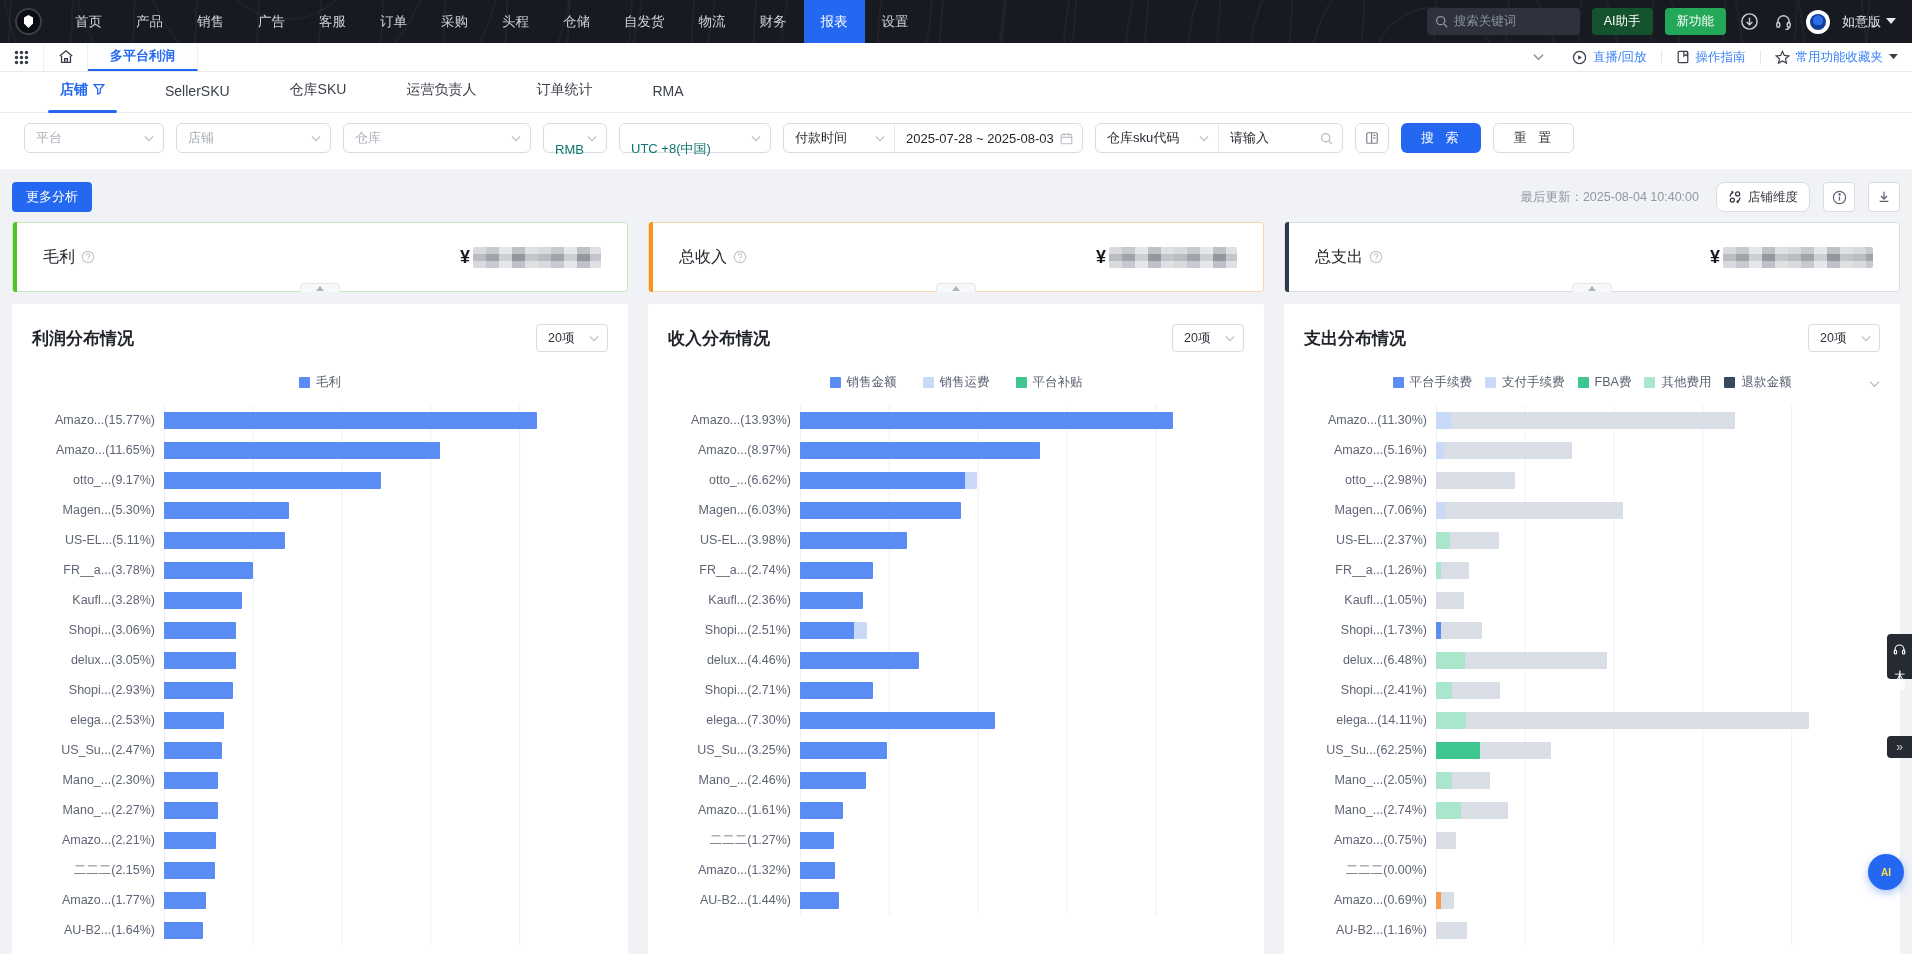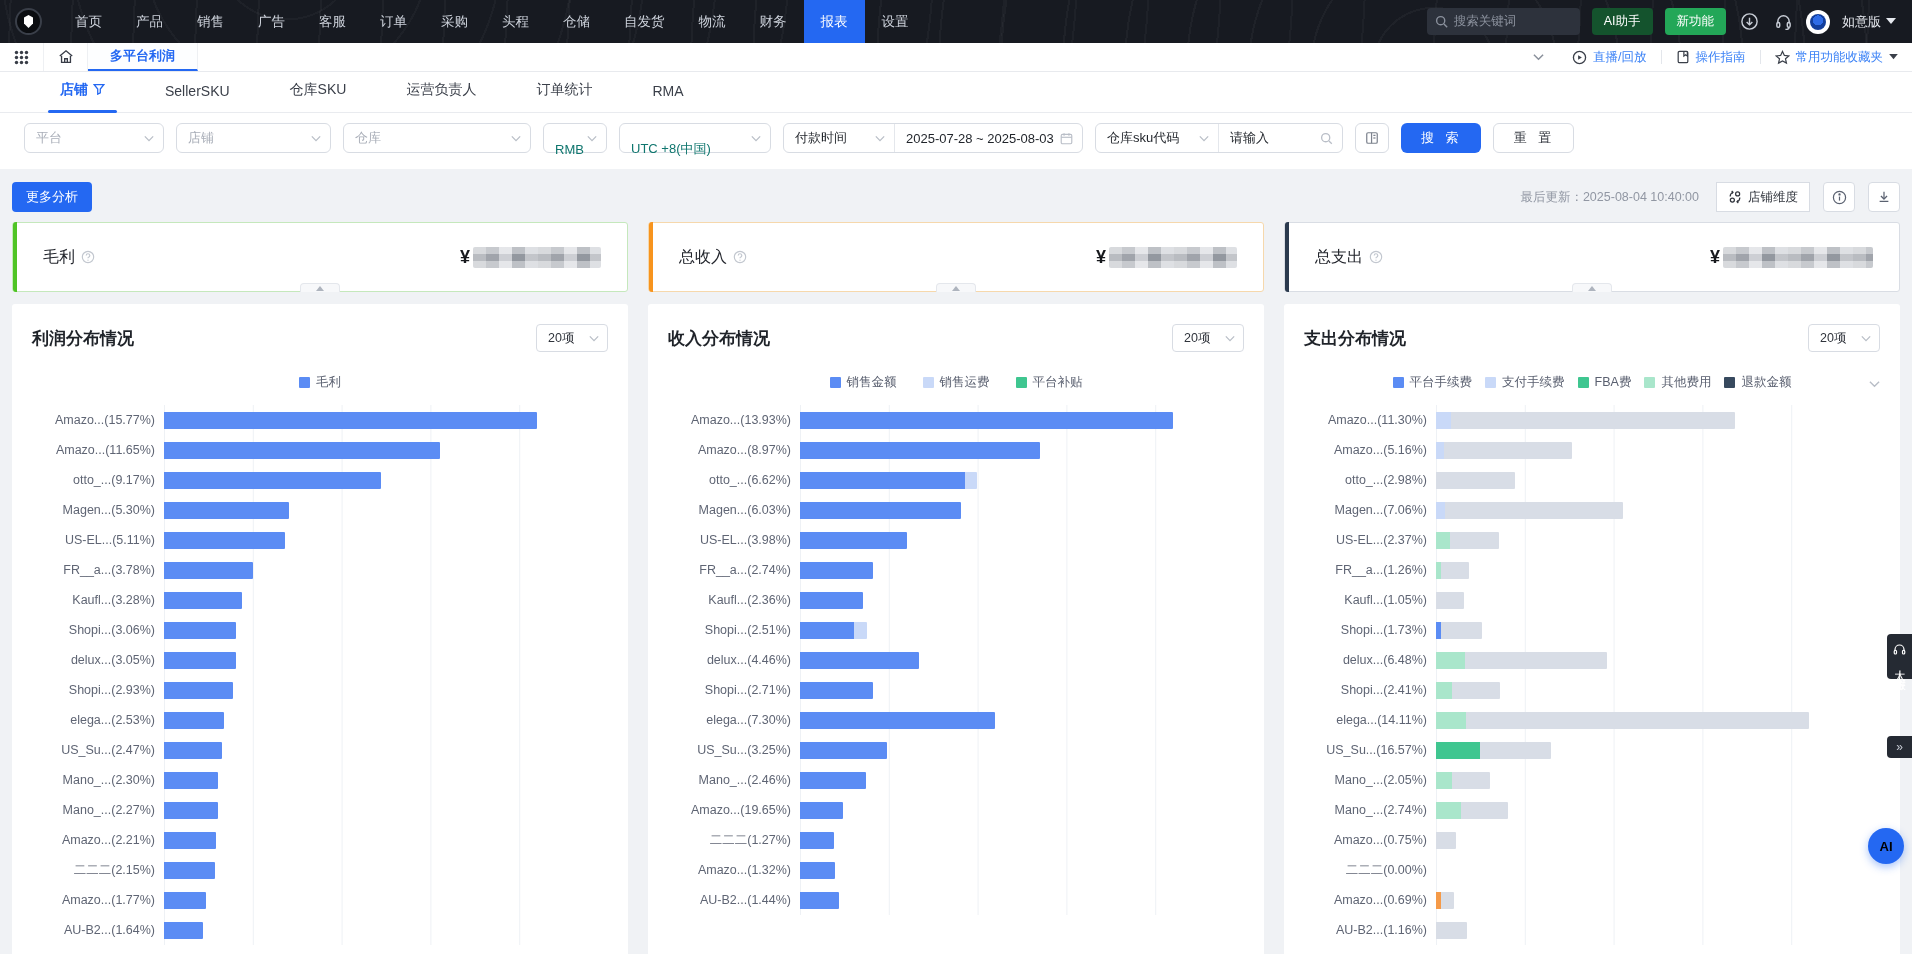--- a/index.html
+++ b/index.html
@@ -73,21 +73,21 @@
     cursor:pointer; letter-spacing:4px; text-indent:2px; }
   .btn-primary { background:#2468F2; color:#fff; }
   .btn-plain { background:#fff; border:1px solid #D8DCE3; color:#30343C; }
 
   
   .toolbar { display:flex; align-items:center; margin:13px 12px 10px 12px; }
   .toolbar .btn-more { height:30px; background:#2468F2; color:#fff; border-radius:4px; font-size:13px;
     padding:0 14px; display:flex; align-items:center; cursor:pointer; }
   .toolbar-right { margin-left:auto; display:flex; align-items:center; gap:13px; }
   .last-update { color:#9197A3; font-size:12.5px; margin-right:4px; }
-  .tb-btn { height:30px; background:#fff; border:1px solid #D8DCE3; border-radius:0; color:#30343C;
+  .tb-btn { height:30px; background:#fff; border:1px solid #D8DCE3; border-radius:8px; color:#30343C;
     font-size:12.5px; display:flex; align-items:center; gap:6px; padding:0 11px; cursor:pointer; }
   .tb-ico { width:32px; height:30px; background:#fff; border:1px solid #D8DCE3; border-radius:4px;
     display:flex; align-items:center; justify-content:center; color:#5A6170; cursor:pointer; }
 
   
   .cards { display:flex; gap:20px; margin:0 12px; }
   .card { flex:1; position:relative; background:#fff; border:1px solid; border-radius:3px; height:70px;
     display:flex; align-items:center; justify-content:space-between; padding:0 26px 0 30px; }
   .card::before { content:""; position:absolute; left:0; top:-1px; bottom:-1px; width:4px; border-radius:3px 0 0 3px; }
   .card.c-green { border-color:#C5E8BC; } .card.c-green::before { background:#4FC425; }
@@ -126,22 +126,22 @@
   .bar { height:17px; display:flex; border-radius:0 1px 1px 0; overflow:hidden; }
   .seg { height:100%; }
 
   
   .svc { position:absolute; right:0; top:634px; width:25px; background:#252A33; color:#fff;
     border-radius:4px 0 0 4px; display:flex; flex-direction:column; align-items:center; padding:8px 0 6px 0; gap:4px; cursor:pointer; }
   .svc .vtxt { writing-mode:vertical-lr; font-size:12px; letter-spacing:3px; }
   .svc-more { position:absolute; right:0; top:736px; width:25px; height:22px; background:#252A33;
     border-radius:4px 0 0 4px; color:#C8CDD6; display:flex; align-items:center; justify-content:center;
     font-size:12px; cursor:pointer; }
-  .ai-fab { position:absolute; right:8px; top:828px; width:36px; height:36px; border-radius:50%;
-    background:#2468F2; color:#000000; font-size:13px; font-weight:bold; display:flex; align-items:center;
+  .ai-fab { position:absolute; right:8px; top:854px; width:36px; height:36px; border-radius:50%;
+    background:#2468F2; color:#fde047; font-size:10px; font-weight:bold; display:flex; align-items:center;
     justify-content:center; box-shadow:0 3px 8px rgba(36,104,242,.4); cursor:pointer; }
 </style>
 </head>
 <body>
 
 <div class="app">
 
   <div class="topnav">
     <div class="logo"></div>
     <div class="nav-items" id="nav-items">
@@ -711,21 +711,21 @@
           </div>
           <div class="brow">
             <span class="blabel">Mano_...(2.46%)</span>
             <span class="bzone">
               <span class="bar" style="width:14.834170854271356%">
                 <span class="seg" style="width:100%;background:#5B8CF4"></span>
               </span>
             </span>
           </div>
           <div class="brow">
-            <span class="blabel">Amazo...(19.65%)</span>
+            <span class="blabel">Amazo...(1.61%)</span>
             <span class="bzone">
               <span class="bar" style="width:9.70854271356784%">
                 <span class="seg" style="width:100%;background:#5B8CF4"></span>
               </span>
             </span>
           </div>
           <div class="brow">
             <span class="blabel">二二二(1.27%)</span>
             <span class="bzone">
               <span class="bar" style="width:7.658291457286432%">
@@ -863,21 +863,21 @@
           <div class="brow">
             <span class="blabel">elega...(14.11%)</span>
             <span class="bzone">
               <span class="bar" style="width:84%">
                 <span class="seg" style="width:8%;background:#A9E6CB"></span>
                 <span class="seg" style="width:92%;background:#D8DDE6"></span>
               </span>
             </span>
           </div>
           <div class="brow">
-            <span class="blabel">US_Su...(16.57%)</span>
+            <span class="blabel">US_Su...(62.25%)</span>
             <span class="bzone">
               <span class="bar" style="width:25.956059532246634%">
                 <span class="seg" style="width:38%;background:#3FC690"></span>
                 <span class="seg" style="width:62%;background:#D8DDE6"></span>
               </span>
             </span>
           </div>
           <div class="brow">
             <span class="blabel">Mano_...(2.05%)</span>
             <span class="bzone">

